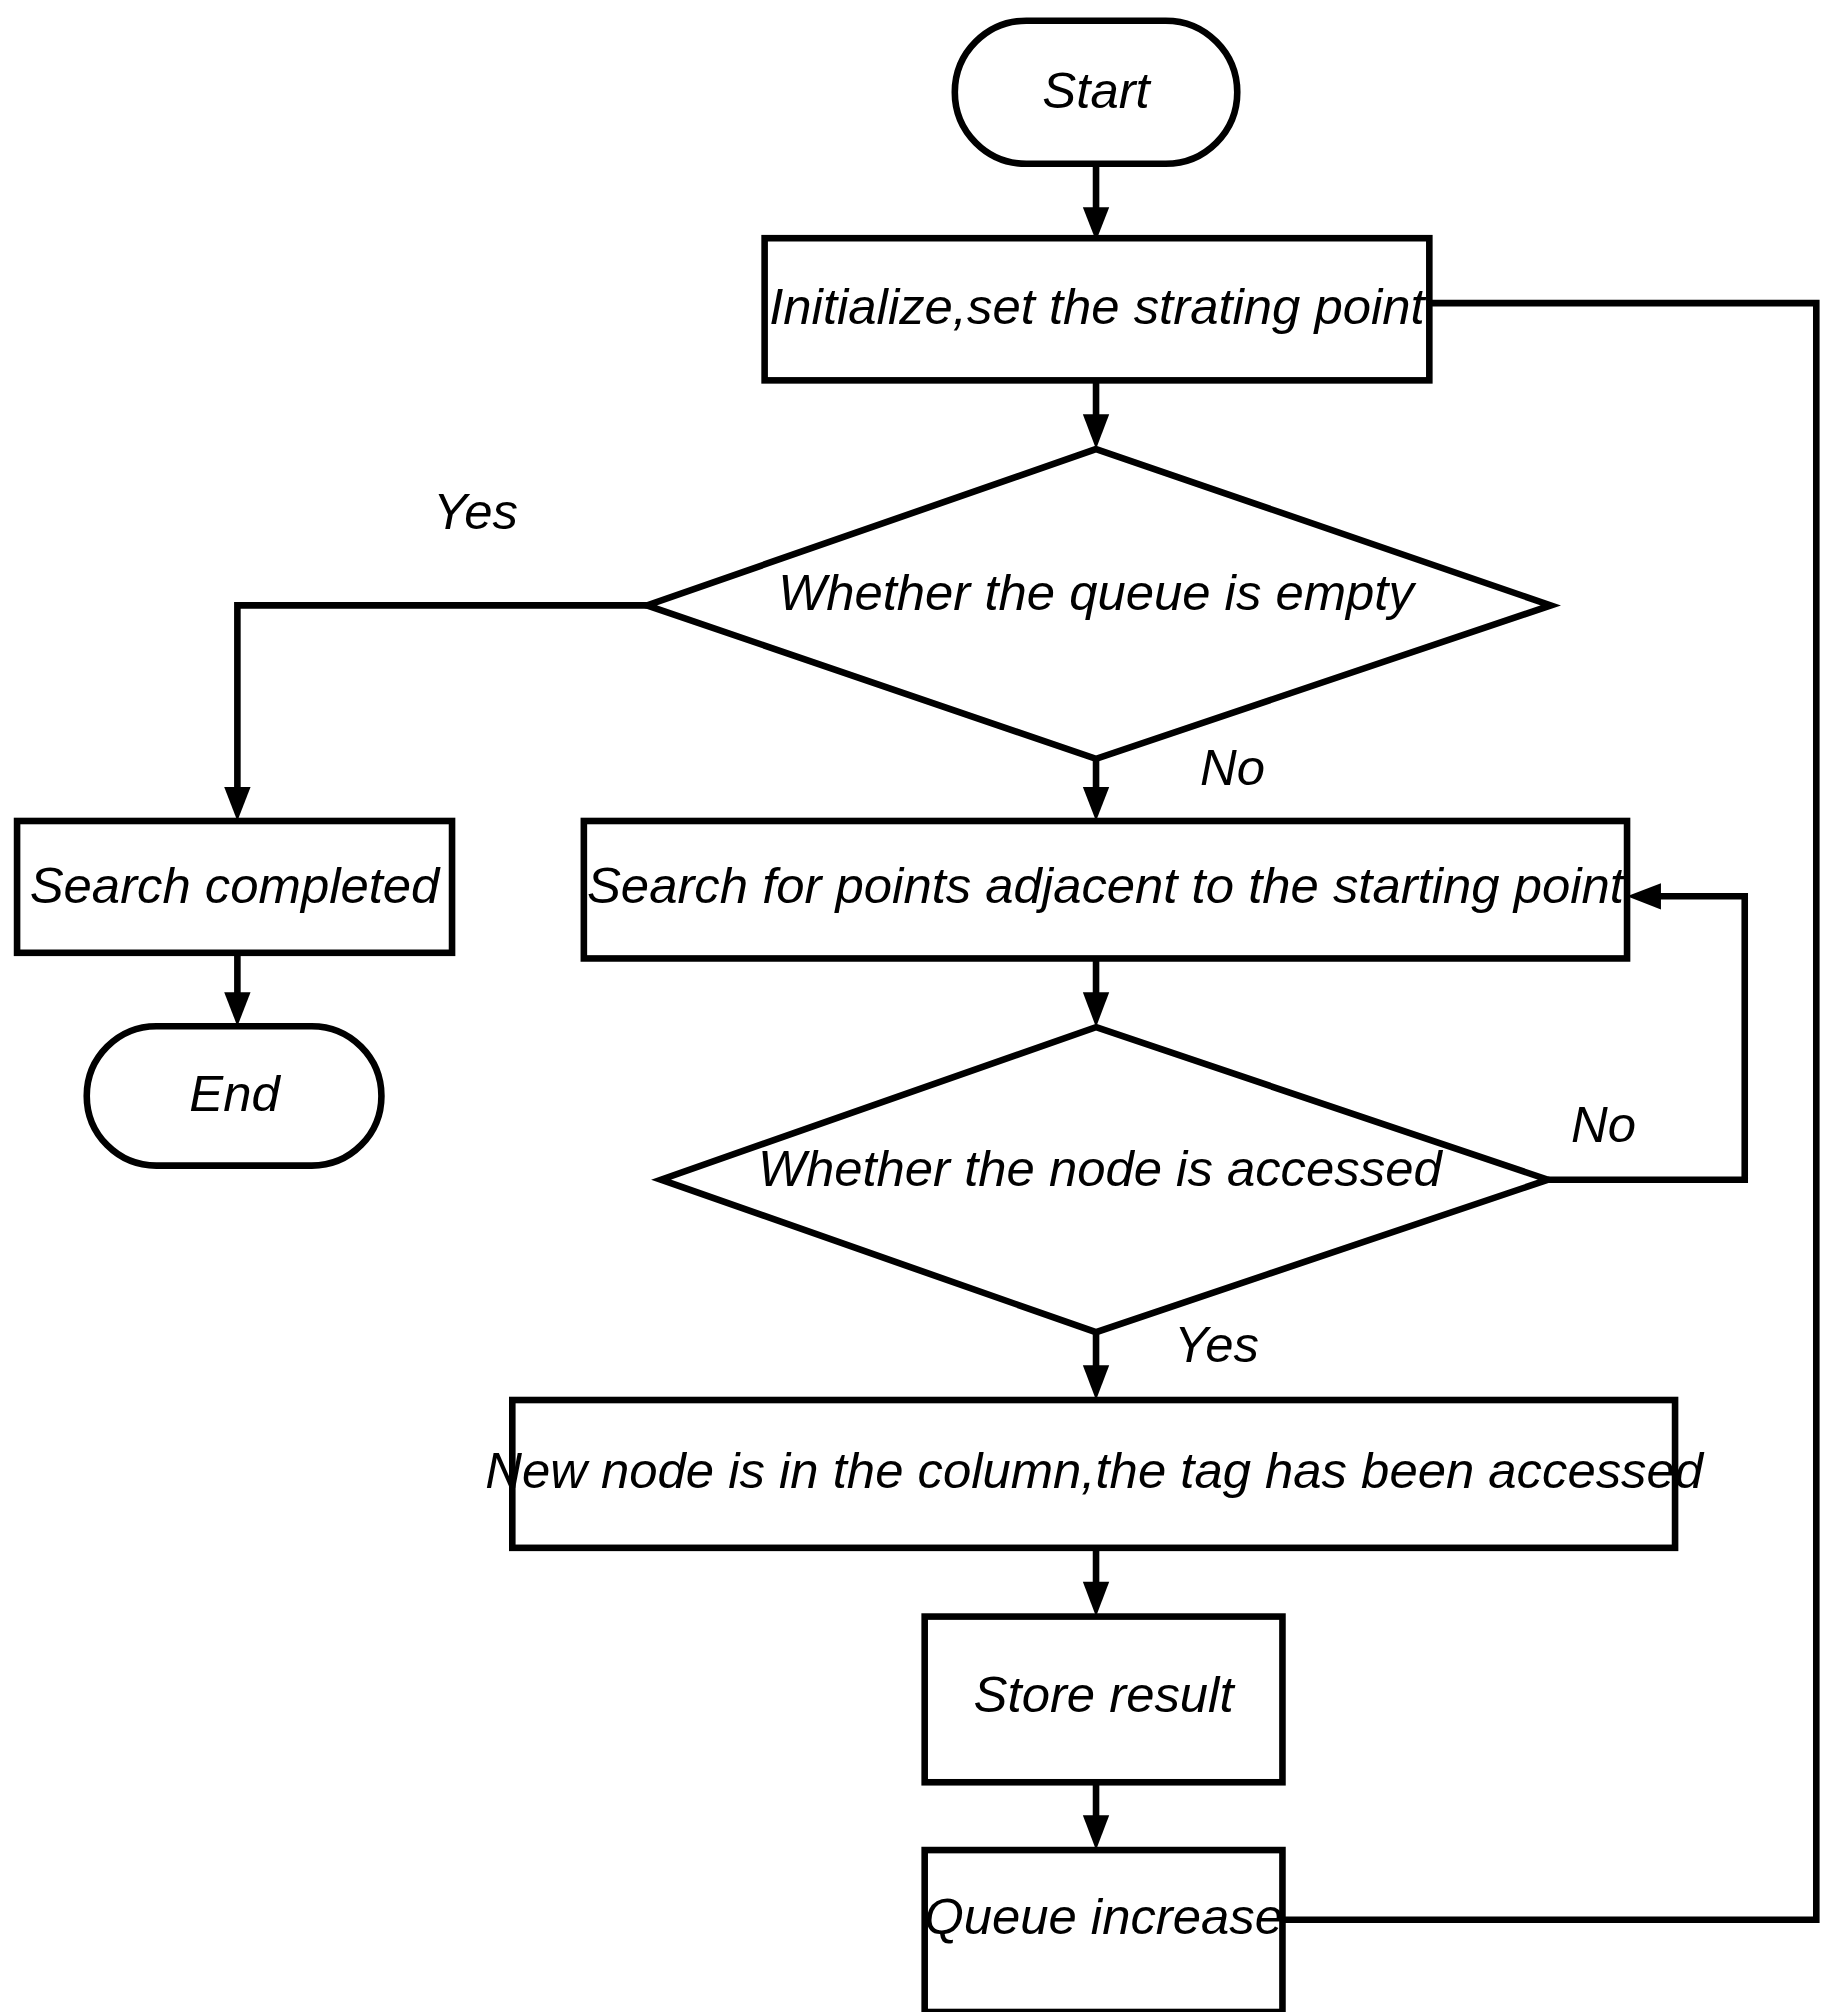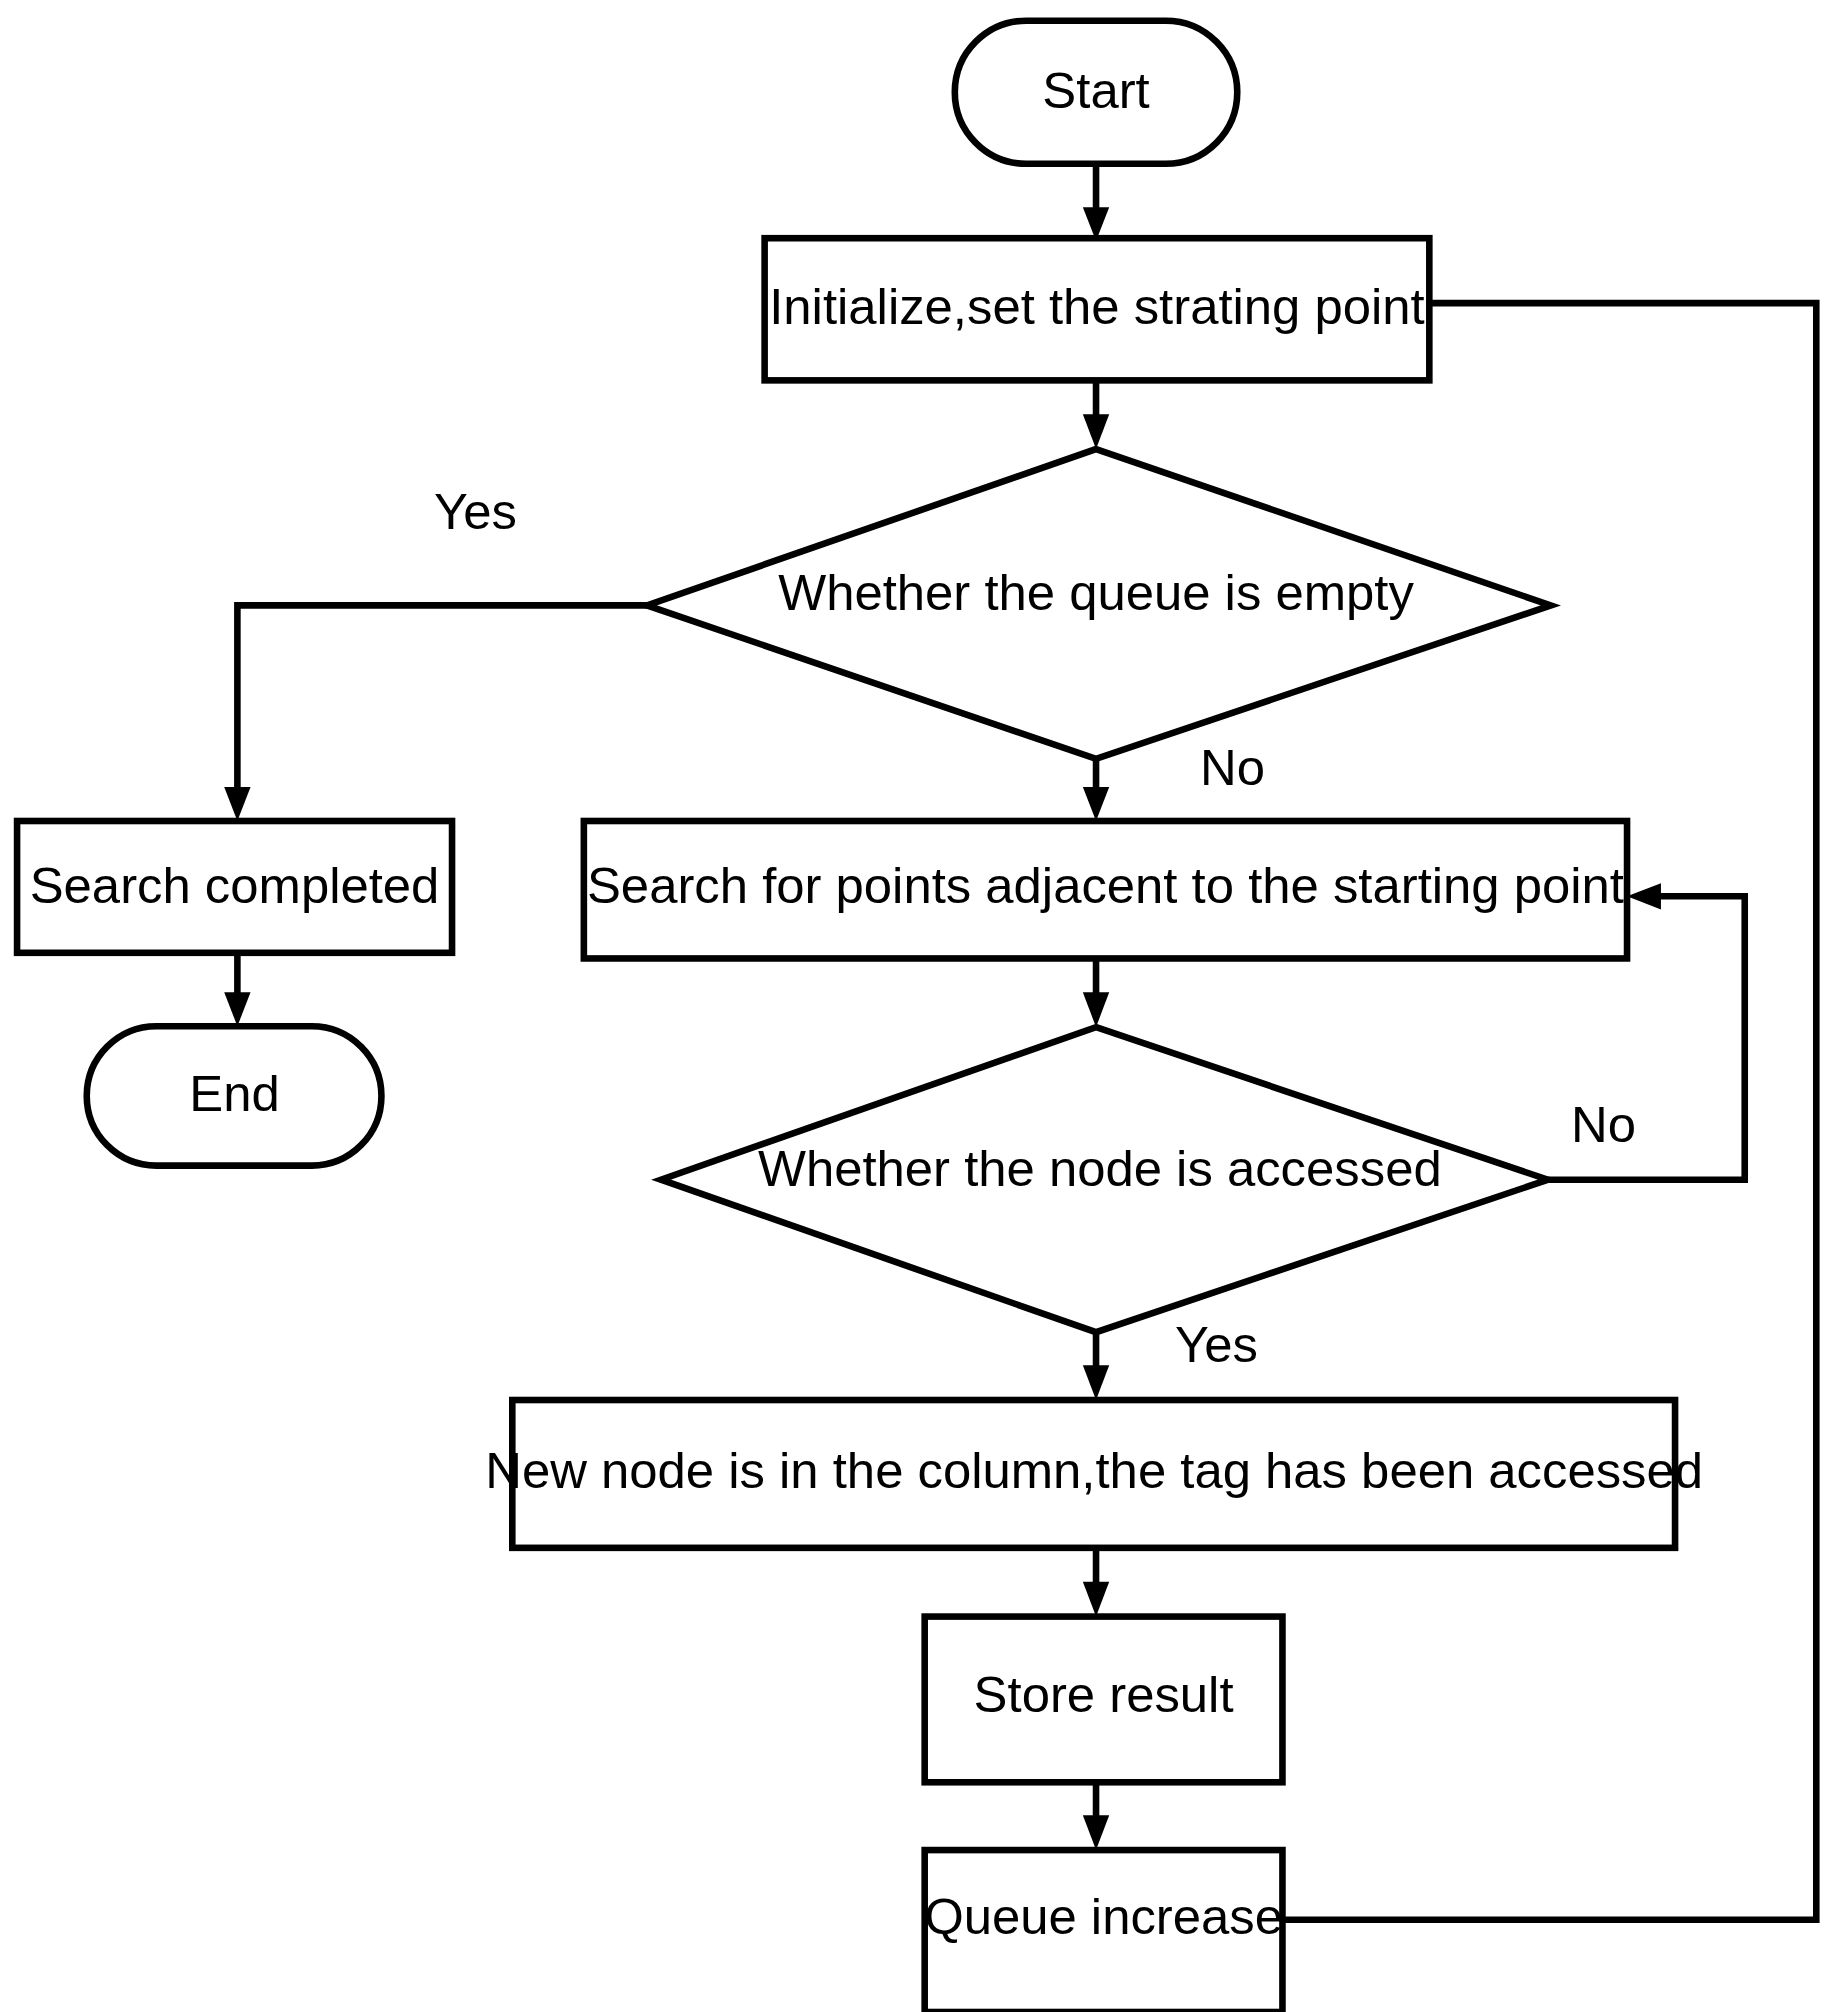--- a/index.html
+++ b/index.html
@@ -11,20 +11,21 @@
     width: 1839px;
     height: 2012px;
     font-family: "Liberation Sans", sans-serif;
   }
   #flow-root {
     position: relative;
     width: 1839px;
     height: 2012px;
     overflow: hidden;
     background: #ffffff;
+    font-style: italic;
   }
   svg#flowchart {
     display: block;
     width: 1839px;
     height: 2012px;
   }
   .node-shape {
     fill: #ffffff;
     stroke: #000000;
     stroke-width: 7;

